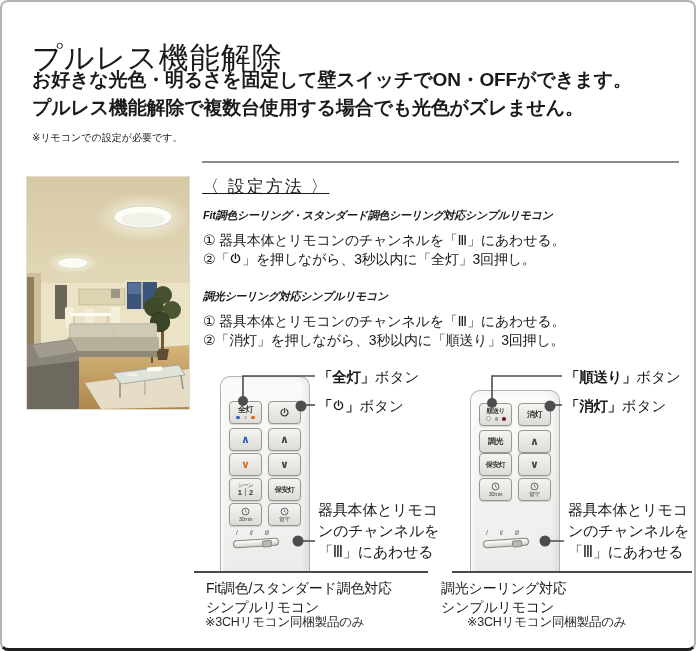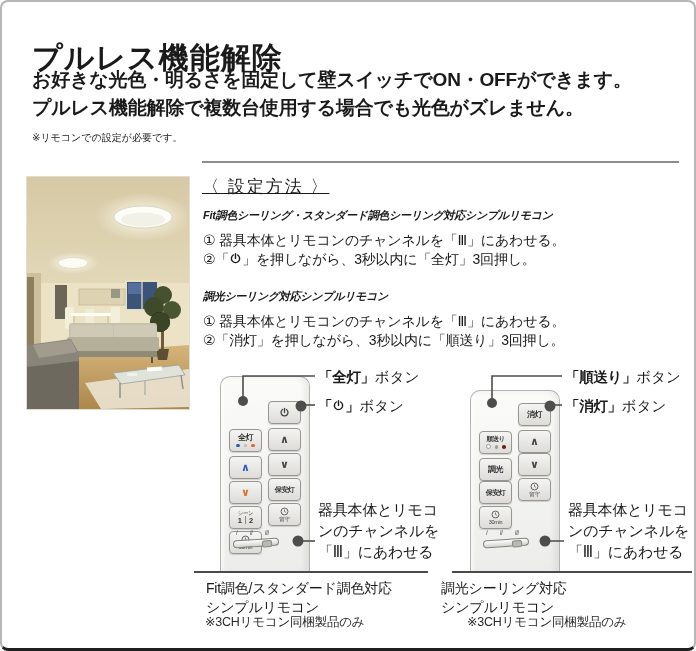--- a/index.html
+++ b/index.html
@@ -3,21 +3,21 @@
 <meta charset="utf-8">
 <style>
   html,body{margin:0;padding:0;background:#fff;}
   .page{
     position:absolute; left:0; top:0; width:696px; height:651px;
     box-sizing:border-box; background:#fff;
     border:2px solid #b5b5b5; border-bottom:3px solid #1f1f1f; border-radius:8px;
     font-family:"Liberation Sans","DejaVu Sans",sans-serif; color:#1a1a1a; overflow:hidden;
   }
   .abs{position:absolute;}
-  .page-title{left:30px; top:16px; font-size:30px; font-weight:bold; letter-spacing:1px;}
+  .page-title{left:30px; top:16px; font-size:30px; font-weight:normal; letter-spacing:1px;}
   .intro{left:30px; top:64px; font-size:19px; font-weight:bold; line-height:28px; letter-spacing:-0.2px;}
   .note{left:30px; top:129px; font-size:10px;}
   .hr-top{left:200px; top:159px; width:477px; border-top:2px solid #8c8c8c;}
   .photo{left:25px; top:175px; width:162px; height:232px; outline:1px solid #e2ddd0;}
   .setting-heading{left:200px; top:173px; font-size:17px; letter-spacing:2px;text-decoration:underline;}
   .sec-title{font-size:11px; font-weight:bold; letter-spacing:-0.3px;font-style:italic;}
   .step{font-size:14px; letter-spacing:-0.2px;}
   .pwr-inline{vertical-align:-1px;}
   
   .remote{
@@ -25,21 +25,21 @@
     border:1px solid #b2b2af; border-bottom:none; border-radius:10px 10px 0 0;
     box-shadow:inset -4px 0 6px rgba(0,0,0,0.07), inset 2px 0 4px rgba(255,255,255,0.8);
   }
   .btn{
     position:absolute; width:33px; height:23px; box-sizing:border-box;
     background:linear-gradient(180deg,#f4f4f2 0%,#dddcd8 100%);
     border:1px solid #96968f; border-radius:4px;
     display:flex; flex-direction:column; align-items:center; justify-content:center;
     color:#333; line-height:1; box-shadow:0 1px 1px rgba(0,0,0,0.15);
   }
-  .col1{left:8px;margin-top:28px;} .col2{left:47px;}
+  .col1{left:8px;} .col2{left:47px;}
   .blabel{font-size:8px; font-weight:bold; letter-spacing:-0.5px; white-space:nowrap;}
   .blabel-sm{font-size:7px; font-weight:bold; letter-spacing:-0.5px; white-space:nowrap;}
   .chev{font-size:11px; font-weight:bold; color:#444;}
   .c-blue{color:#2e5cb8;} .c-orange{color:#d4722a;}
   .dots{display:flex; gap:4px; margin-top:2px; align-items:center;}
   .dot{width:3.5px; height:3.5px; border-radius:50%; display:block;}
   .scene-top{font-size:5.5px; color:#444; letter-spacing:-0.5px;}
   .scene-digits{display:flex; align-items:center; gap:3px; font-size:7.5px; font-weight:bold;}
   .vd{display:block; width:1px; height:8px; background:#8a8a85;}
   .tbtn-txt{font-size:5.5px; color:#444; margin-top:0.5px; letter-spacing:-0.3px;}

